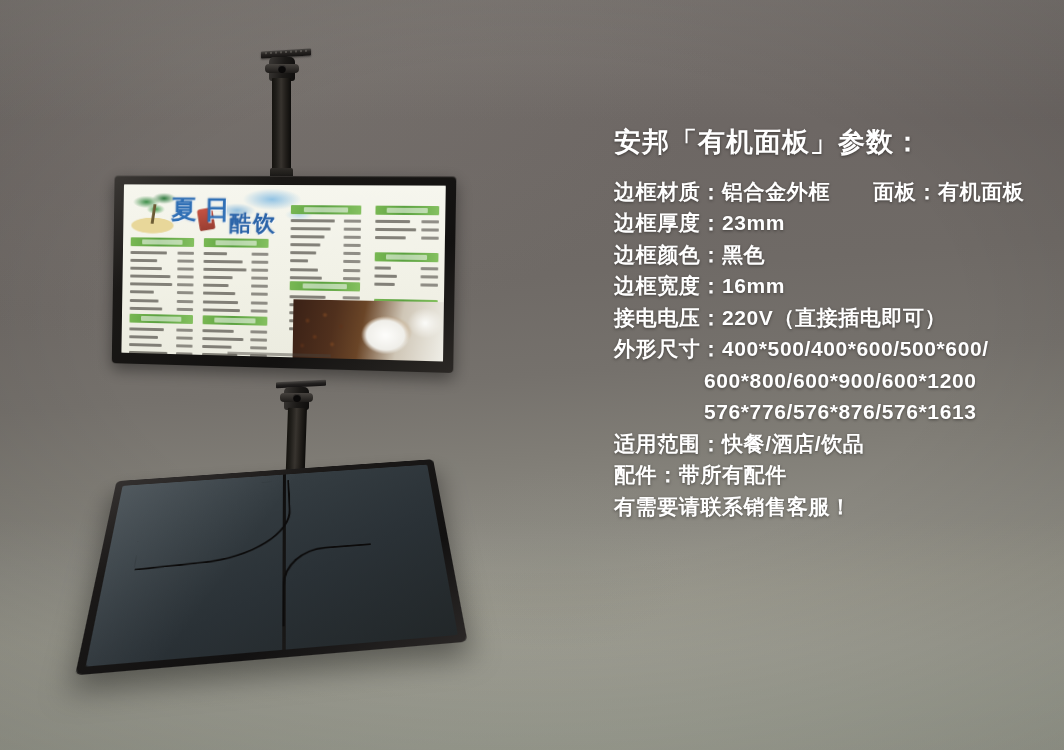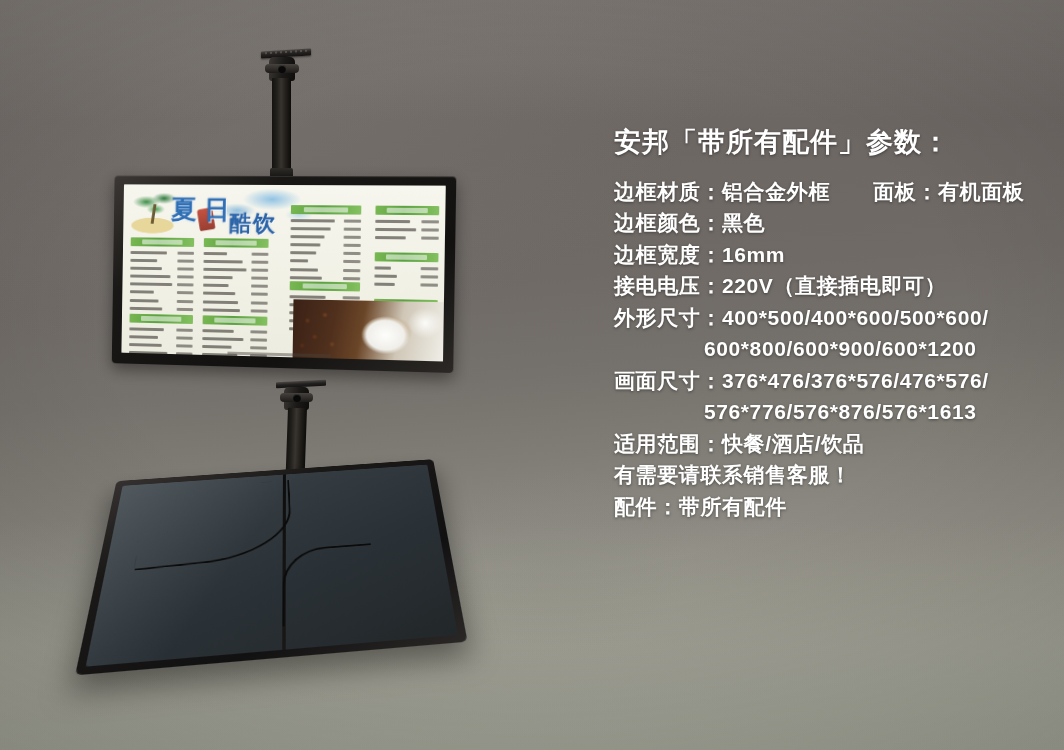--- a/index.html
+++ b/index.html
@@ -667,27 +667,27 @@
       <div class="lb2-back">
         <div class="lb2-sheen"></div>
         <div class="lb2-seam"></div>
         <div class="lb2-cable"></div>
         <div class="lb2-cable2"></div>
       </div>
     </div>
   </div>
 
   <div class="spec">
-    <div class="spec-title">安邦「带所有配件」参数：</div>
+    <div class="spec-title">安邦「有机面板」参数：</div>
     <div class="spec-line">边框材质：铝合金外框　　面板：有机面板</div>
+    <div class="spec-line">边框厚度：23mm</div>
     <div class="spec-line">边框颜色：黑色</div>
     <div class="spec-line">边框宽度：16mm</div>
     <div class="spec-line">接电电压：220V（直接插电即可）</div>
     <div class="spec-line">外形尺寸：400*500/400*600/500*600/</div>
     <div class="spec-line cont">600*800/600*900/600*1200</div>
-    <div class="spec-line">画面尺寸：376*476/376*576/476*576/</div>
     <div class="spec-line cont">576*776/576*876/576*1613</div>
     <div class="spec-line">适用范围：快餐/酒店/饮品</div>
+    <div class="spec-line">配件：带所有配件</div>
     <div class="spec-line">有需要请联系销售客服！</div>
-    <div class="spec-line">配件：带所有配件</div>
   </div>
 
 </div>
 
 </body></html>

